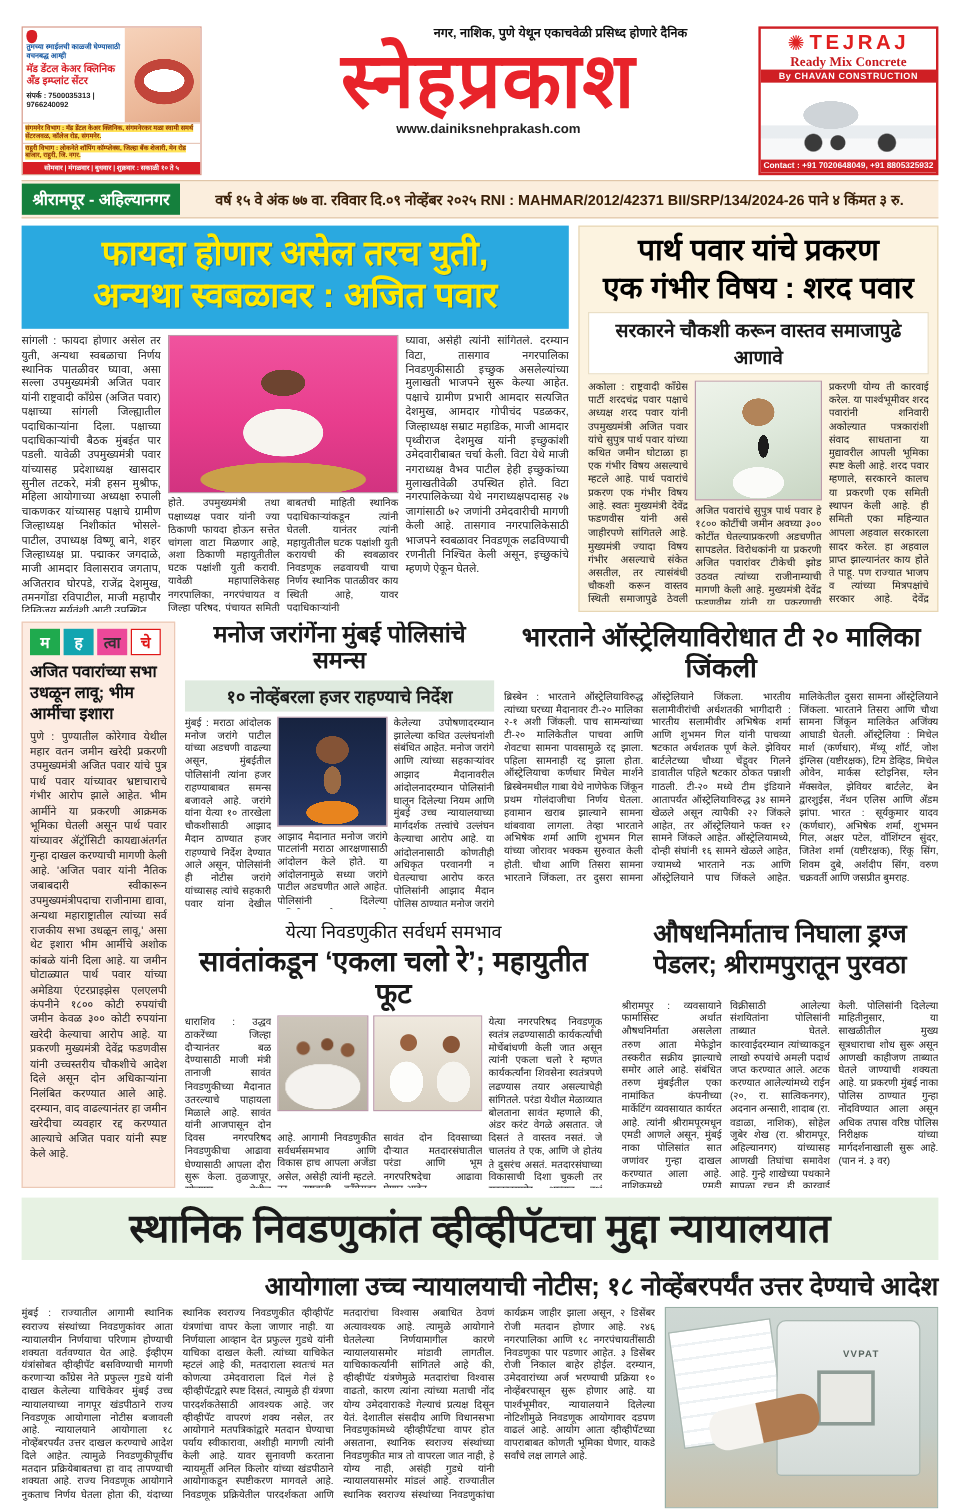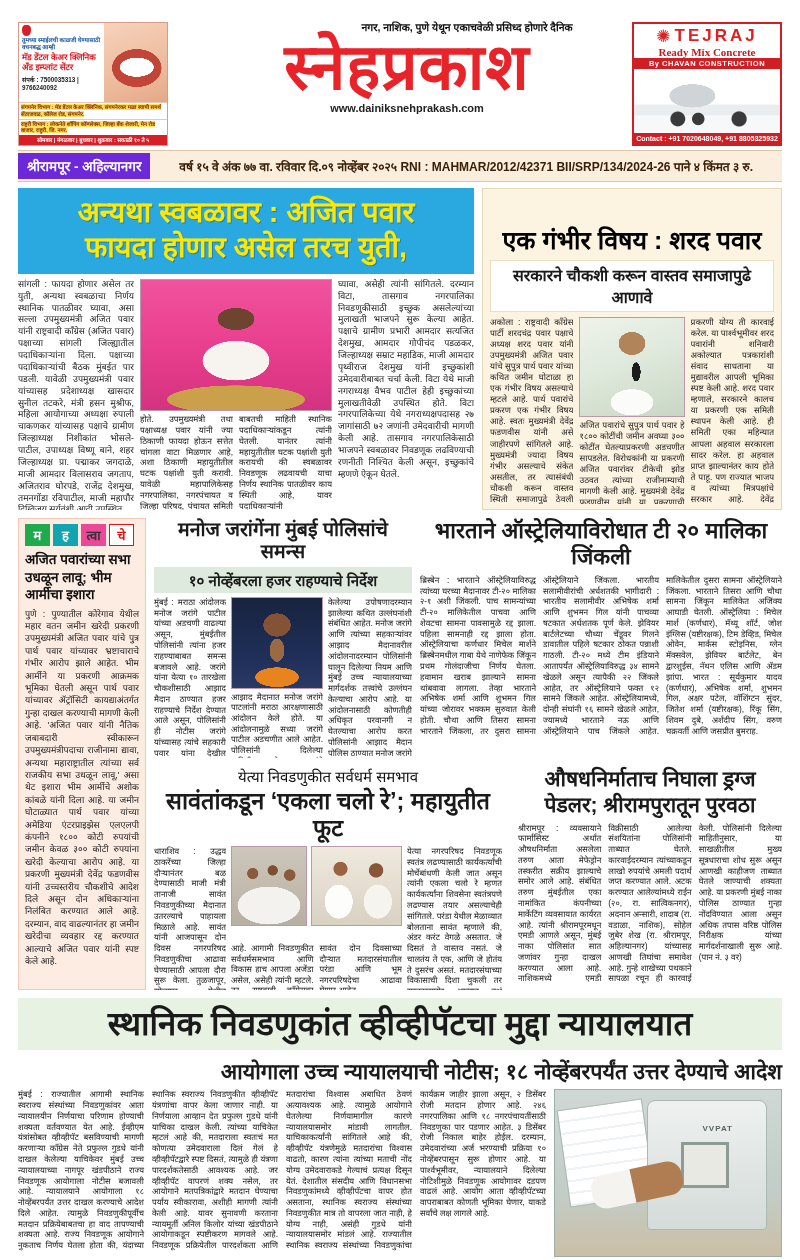--- a/index.html
+++ b/index.html
@@ -38,21 +38,21 @@
   .truck{flex:1;background:
     radial-gradient(circle at 30% 78%, #3a3a3a 0 6%, transparent 7%),
     radial-gradient(circle at 44% 78%, #3a3a3a 0 6%, transparent 7%),
     radial-gradient(circle at 72% 78%, #3a3a3a 0 6%, transparent 7%),
     radial-gradient(ellipse 26% 30% at 40% 42%, #cfd4d8 0 60%, transparent 61%),
     linear-gradient(180deg,#ffffff 0 55%, #e9edf0 56% 72%, #f7f8f9 73%);}
   .tejraj-strip{background:#cf1f24;color:#fff;font-size:7px;font-weight:bold;text-align:center;padding:2px 0;}
 
   
   .dateline{margin:0 18px;height:30px;background:#fbeedd;border-top:1px solid #e0c6a8;border-bottom:1px solid #e0c6a8;display:flex;align-items:center;overflow:hidden;}
-  .dateline-place{background:#6d28d9;color:#fff;font-weight:bold;font-size:13.5px;padding:4px 9px;white-space:nowrap;}
+  .dateline-place{background:#15803d;color:#fff;font-weight:bold;font-size:13.5px;padding:4px 9px;white-space:nowrap;}
   .dateline-info{flex:1;text-align:center;font-weight:bold;font-size:12px;color:#3a2008;white-space:nowrap;}
 
   
   .band1{margin:6px 18px 0 18px;display:flex;gap:8px;height:322px;}
   .lead-left{width:456px;display:flex;flex-direction:column;}
   .bluebox{background:#2aa9e0;padding:7px 2px 8px 2px;text-align:center;}
   .bluebox .hl{color:#ffe800;font-weight:bold;font-size:29px;line-height:1.22;text-shadow:1px 1px 0 #1b7fb0;}
   .ll-body{display:flex;gap:6px;margin-top:5px;flex:1;overflow:hidden;}
   .col-sm{font-size:9px;line-height:1.32;text-align:justify;overflow:hidden;}
   .ll-c1{width:116px;}
@@ -129,21 +129,21 @@
   .photo-shinde{flex:1.2;background:
     radial-gradient(circle at 32% 28%, #9a6240 0 8%, transparent 9%),
     radial-gradient(circle at 72% 30%, #8a5638 0 8%, transparent 9%),
     radial-gradient(ellipse 26% 36% at 30% 70%, #fdfdfb 0 60%, transparent 61%),
     radial-gradient(ellipse 26% 36% at 74% 70%, #f6f4ef 0 60%, transparent 61%),
     linear-gradient(180deg,#efe9de 0%,#d9d1c2 100%);}
   .sw-mid .under{flex:1;margin-top:17px;column-count:2;column-gap:6px;font-size:8.3px;line-height:1.28;text-align:justify;overflow:hidden;}
   .sw-c3{width:95px;font-size:8.3px;line-height:1.3;text-align:justify;overflow:hidden;}
 
   .drug{flex:1;display:flex;flex-direction:column;overflow:hidden;}
-  .dr-hl{font-size:21px;font-weight:bold;text-align:center;line-height:1.25;margin-bottom:4px;}
+  .dr-hl{font-size:21px;font-weight:bold;text-align:center;line-height:1.25;margin-bottom:14px;}
   .dr-body{flex:1;column-count:3;column-gap:7px;font-size:8.3px;line-height:1.3;text-align:justify;overflow:hidden;}
 
   
   .band3{margin:8px 18px 0 18px;border-bottom:2px solid #8fbcae;padding-bottom:6px;}
   .vv-hl{background:#e7f2e3;text-align:center;font-size:33px;font-weight:bold;padding:8px 0;line-height:1.1;}
   .vv-sub{text-align:right;font-size:21.5px;font-weight:bold;padding:6px 0 4px 0;}
   .vv-body{display:flex;gap:8px;height:168px;overflow:hidden;}
   .vv-text{flex:1;column-count:4;column-gap:8px;font-size:8.3px;line-height:1.3;text-align:justify;overflow:hidden;}
   .vv-photo{width:228px;position:relative;background:linear-gradient(180deg,#cfd8d4 0%,#c2cdc8 60%,#cbbfa6 100%);border:1px solid #9ab0a6;box-sizing:border-box;overflow:hidden;}
   .vv-machine{position:absolute;right:14px;top:10px;width:118px;height:128px;background:linear-gradient(180deg,#eef1f0,#d4dbd8);border-radius:8px 8px 4px 4px;border:1px solid #aab8b2;}
@@ -194,36 +194,36 @@
   </div>
 
   <div class="dateline">
     <div class="dateline-place">श्रीरामपूर - अहिल्यानगर</div>
     <div class="dateline-info">वर्ष १५ वे  अंक ७७ वा. रविवार दि.०९ नोव्हेंबर २०२५   RNI : MAHMAR/2012/42371   BII/SRP/134/2024-26   पाने ४   किंमत ३ रु.</div>
   </div>
 
   <div class="band1">
     <div class="lead-left">
       <div class="bluebox">
+        <div class="hl">फायदा होणार असेल तरच युती,</div>
         <div class="hl">अन्यथा स्वबळावर : अजित पवार</div>
-        <div class="hl">फायदा होणार असेल तरच युती,</div>
       </div>
       <div class="ll-body">
         <div class="col-sm ll-c1">सांगली : फायदा होणार असेल तर युती, अन्यथा स्वबळाचा निर्णय स्थानिक पातळीवर घ्यावा, असा सल्ला उपमुख्यमंत्री अजित पवार यांनी राष्ट्रवादी काँग्रेस (अजित पवार) पक्षाच्या सांगली जिल्ह्यातील पदाधिकाऱ्यांना दिला. पक्षाच्या पदाधिकाऱ्यांची बैठक मुंबईत पार पडली. यावेळी उपमुख्यमंत्री पवार यांच्यासह प्रदेशाध्यक्ष खासदार सुनील तटकरे, मंत्री हसन मुश्रीफ, महिला आयोगाच्या अध्यक्षा रुपाली चाकणकर यांच्यासह पक्षाचे ग्रामीण जिल्हाध्यक्ष निशीकांत भोसले-पाटील, उपाध्यक्ष विष्णू बाने, शहर जिल्हाध्यक्ष प्रा. पद्माकर जगदाळे, माजी आमदार विलासराव जगताप, अजितराव घोरपडे, राजेंद्र देशमुख, तमनगोंडा रविपाटील, माजी महापौर दिग्विजय सूर्यवंशी आदी उपस्थित</div>
         <div class="ll-mid">
           <div class="photo photo-ajit"></div>
           <div class="under">होते. उपमुख्यमंत्री तथा पक्षाध्यक्ष पवार यांनी ज्या ठिकाणी फायदा होऊन सत्तेत चांगला वाटा मिळणार आहे, अशा ठिकाणी महायुतीतील घटक पक्षांशी युती करावी. यावेळी महापालिकेसह नगरपालिका, नगरपंचायत व जिल्हा परिषद, पंचायत समिती बाबतची माहिती स्थानिक पदाधिकाऱ्यांकडून त्यांनी घेतली. यानंतर त्यांनी महायुतीतील घटक पक्षांशी युती करायची की स्वबळावर निवडणूक लढवायची याचा निर्णय स्थानिक पातळीवर काय स्थिती आहे, यावर पदाधिकाऱ्यांनी</div>
         </div>
         <div class="col-sm ll-c3">घ्यावा, असेही त्यांनी सांगितले. दरम्यान विटा, तासगाव नगरपालिका निवडणुकीसाठी इच्छुक असलेल्यांच्या मुलाखती भाजपने सुरू केल्या आहेत. पक्षाचे ग्रामीण प्रभारी आमदार सत्यजित देशमुख, आमदार गोपीचंद पडळकर, जिल्हाध्यक्ष सम्राट महाडिक, माजी आमदार पृथ्वीराज देशमुख यांनी इच्छुकांशी उमेदवारीबाबत चर्चा केली. विटा येथे माजी नगराध्यक्ष वैभव पाटील हेही इच्छुकांच्या मुलाखतीवेळी उपस्थित होते. विटा नगरपालिकेच्या येथे नगराध्यक्षपदासह २७ जागांसाठी ७२ जणांनी उमेदवारीची मागणी केली आहे. तासगाव नगरपालिकेसाठी भाजपने स्वबळावर निवडणूक लढविण्याची रणनीती निश्चित केली असून, इच्छुकांचे म्हणणे ऐकून घेतले.</div>
       </div>
     </div>
 
     <div class="lead-right">
       <div class="lr-hl">
-        <br>
+        <span>पार्थ पवार यांचे प्रकरण</span><br>
         <span>एक गंभीर विषय : शरद पवार</span>
       </div>
       <div class="lr-sub">सरकारने चौकशी करून वास्तव समाजापुढे आणावे</div>
       <div class="lr-body">
         <div class="lr-c">अकोला : राष्ट्रवादी काँग्रेस पार्टी शरदचंद्र पवार पक्षाचे अध्यक्ष शरद पवार यांनी उपमुख्यमंत्री अजित पवार यांचे सुपुत्र पार्थ पवार यांच्या कथित जमीन घोटाळा हा एक गंभीर विषय असल्याचे म्हटले आहे. पार्थ पवारांचे प्रकरण एक गंभीर विषय आहे. स्वतः मुख्यमंत्री देवेंद्र फडणवीस यांनी असे जाहीरपणे सांगितले आहे. मुख्यमंत्री ज्यादा विषय गंभीर असल्याचे संकेत असतील, तर त्यासंबंधी चौकशी करून वास्तव स्थिती समाजापुढे ठेवली पाहिजे, असे ते म्हणालेत.</div>
         <div class="lr-mid">
           <div class="photo photo-sharad"></div>
           <div class="under">अजित पवारांचे सुपुत्र पार्थ पवार हे १८०० कोटींची जमीन अवघ्या ३०० कोटींत घेतल्याप्रकरणी अडचणीत सापडलेत. विरोधकांनी या प्रकरणी अजित पवारांवर टीकेची झोड उठवत त्यांच्या राजीनाम्याची मागणी केली आहे. मुख्यमंत्री देवेंद्र फडणवीस यांनी या प्रकरणाची गंभीर दखल घेत एक चौकशी समिती स्थापन केली आहे. या समितीचा अहवाल महिन्याभरात आल्यानंतर सरकार या</div>
         </div>
         <div class="lr-c">प्रकरणी योग्य ती कारवाई करेल. या पार्श्वभूमीवर शरद पवारांनी शनिवारी अकोल्यात पत्रकारांशी संवाद साधताना या मुद्यावरील आपली भूमिका स्पष्ट केली आहे. शरद पवार म्हणाले, सरकारने कालच या प्रकरणी एक समिती स्थापन केली आहे. ही समिती एका महिन्यात आपला अहवाल सरकारला सादर करेल. हा अहवाल प्राप्त झाल्यानंतर काय होते ते पाहू. पण राज्यात भाजप व त्यांच्या मित्रपक्षांचे सरकार आहे. देवेंद्र फडणवीस राज्याचे मुख्यमंत्री आहेत. त्यांनी चौकशी समिती स्थापन केली आहे. ते पुढे कोणते पाऊल उचलतात हे पाहावे लागेल. पत्रकारांनी यावेळी पवारांना या प्रकरणी अजित पवारांना जाणिवपूर्वक घेरण्याचा प्रयत्न होत आहे का? असा प्रश्न केला. त्यावर शरद पवारांनी आपल्याला हे सांगता येणार नसल्याचे स्पष्ट केले. हे मला सांगता येणार नाही. पण हा एक गंभीर विषय आहे असे मुख्यमंत्र्यांनी जाहीरपणे सांगितले.</div>

